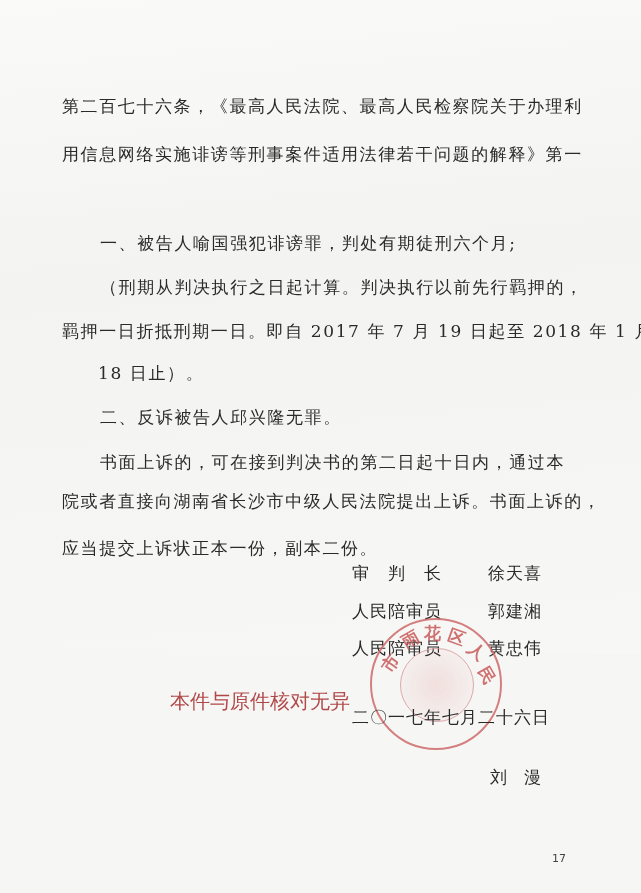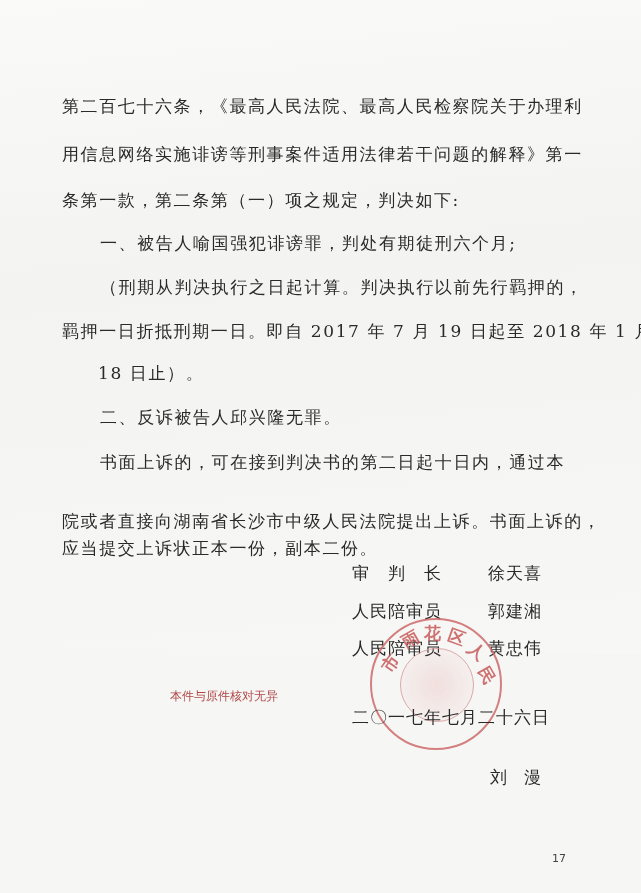--- a/index.html
+++ b/index.html
@@ -15,21 +15,21 @@
       text-decoration: underline;
     }
     .line {
       position: absolute; font-size: 17px; white-space: nowrap;
       letter-spacing: 1.6px; line-height: 22px;
     }
     .sig-label, .sig-name, .date, .clerk-label, .clerk-name {
       position: absolute; font-size: 17px; white-space: nowrap; line-height: 22px;
     }
     .verify {
-      position: absolute; left: 170px; top: 688px; font-size: 12px;
+      position: absolute; left: 170px; top: 688px; font-size: 20px;
       color: #b04848; letter-spacing: 0px; white-space: nowrap;
     }
     .seal {
       position: absolute; left: 370px; top: 618px; width: 132px; height: 132px;
       border: 2.5px solid #cf6b6b; border-radius: 50%;
       box-sizing: border-box; opacity: 0.85;
     }
     .seal-inner {
       position: absolute; left: 28px; top: 28px; width: 72px; height: 72px;
       border-radius: 50%; border: 1.5px solid #d99a9a;
@@ -43,28 +43,27 @@
       font-family: "DejaVu Sans", sans-serif;
     }
   </style>
 </head>
 <body>
 
 <div class="page">
 
   <div class="line" style="left:62px; top:95px;">第二百七十六条，《最高人民法院、最高人民检察院关于办理利</div>
   <div class="line" style="left:62px; top:143px;">用信息网络实施诽谤等刑事案件适用法律若干问题的解释》第一</div>
-  <div class="line" style="left:62px; top:189px;">条第一款，第二条第（一）项之规定，判决如下:</div>
   <div class="line" style="left:100px; top:232px;">一、被告人喻国强犯诽谤罪，判处有期徒刑六个月;</div>
   <div class="line" style="left:100px; top:276px;">（刑期从判决执行之日起计算。判决执行以前先行羁押的，</div>
   <div class="line" style="left:62px; top:320px;">羁押一日折抵刑期一日。即自 2017 年 7 月 19 日起至 2018 年 1 月</div>
   <div class="line" style="left:62px; top:362px;margin-left:36px;">18 日止）。</div>
   <div class="line" style="left:100px; top:406px;">二、反诉被告人邱兴隆无罪。</div>
   <div class="line" style="left:100px; top:451px;">书面上诉的，可在接到判决书的第二日起十日内，通过本</div>
-  <div class="line" style="left:62px; top:510px;text-align:right;">院或者直接向湖南省长沙市中级人民法院提出上诉。书面上诉的，</div>
+  <div class="line" style="left:62px; top:490px;text-align:right;">院或者直接向湖南省长沙市中级人民法院提出上诉。书面上诉的，</div>
   <div class="line" style="left:62px; top:537px;">应当提交上诉状正本一份，副本二份。</div>
 
   <div class="sig-label" style="left:352px; top:562px; letter-spacing:1px;">审　判　长</div>
   <div class="sig-name" style="left:488px; top:562px; letter-spacing:1px;">徐天喜</div>
   <div class="sig-label" style="left:352px; top:600px; letter-spacing:1px;">人民陪审员</div>
   <div class="sig-name" style="left:488px; top:600px; letter-spacing:1px;">郭建湘</div>
   <div class="sig-label" style="left:352px; top:637px; letter-spacing:1px;">人民陪审员</div>
   <div class="sig-name" style="left:488px; top:637px; letter-spacing:1px;">黄忠伟</div>
 
   <div class="seal">

